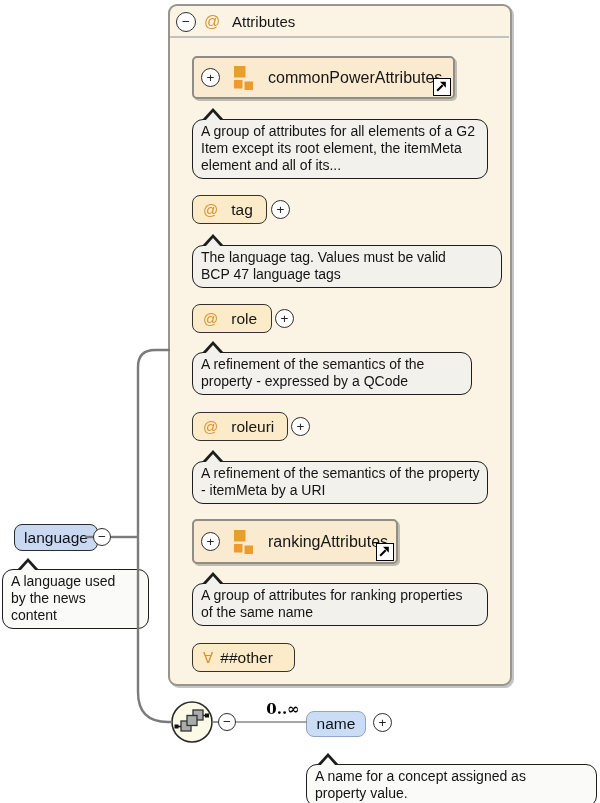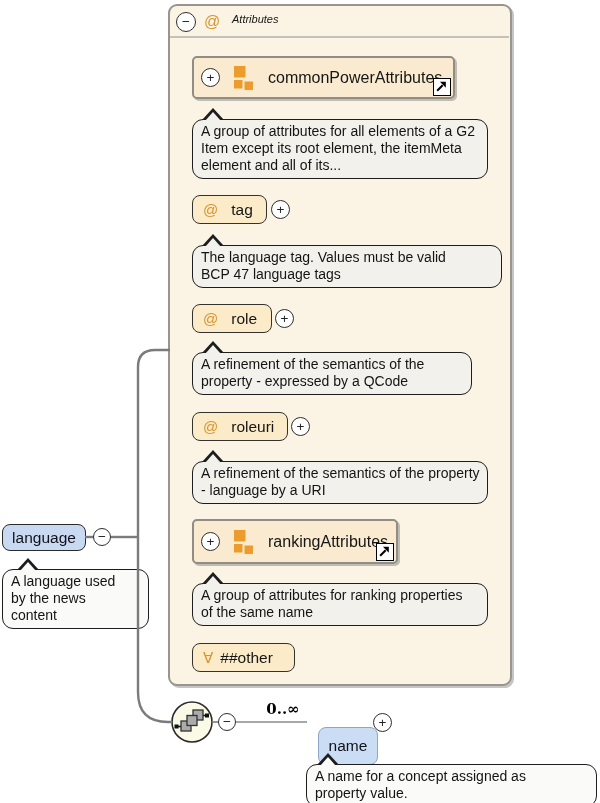--- a/index.html
+++ b/index.html
@@ -12,21 +12,21 @@
 
   
   .panel{
     position:absolute;left:168px;top:4px;width:344px;height:682px;
     box-sizing:border-box;background:var(--c-panel_bg,#FBF4E4);
     border:2px solid #98968C;border-radius:9px;
     box-shadow:2px 2px 0 rgba(110,110,110,.4);z-index:1;
   }
   .separator{position:absolute;left:170px;top:36px;width:339px;height:2px;
     background:#C2C2BA;z-index:2;}
-  .hdr-title{position:absolute;left:232px;top:13px;font-size:11px;color:#161616;z-index:2;font-style:italic;}
+  .hdr-title{position:absolute;left:232px;top:13px;font-size:15px;color:#161616;z-index:2;}
   .at{color:var(--c-accent,#D8942F);font-size:15px;}
   .hdr-at{position:absolute;left:204px;top:14px;font-size:16px;z-index:2;}
 
   
   .circle{
     position:absolute;box-sizing:border-box;width:19px;height:19px;
     border:1.5px solid #2E2E2E;border-radius:50%;background:#fff;
     display:flex;align-items:center;justify-content:center;
     font-size:13.5px;line-height:1;color:#222;z-index:4;
   }
@@ -159,21 +159,21 @@
     <div class="line">property - expressed by a QCode</div>
   </div>
 
   <div class="attr" style="left:192px;top:412px;width:96px;">
     <span class="at">@</span>
     <span>roleuri</span>
   </div>
   <div class="circle" style="left:291px;top:417px;">+</div>
   <div class="callout" style="left:192px;top:461px;width:296px;--px:9px;">
     <div class="line">A refinement of the semantics of the property</div>
-    <div class="line">- language by a URI</div>
+    <div class="line">- itemMeta by a URI</div>
   </div>
 
   <div class="group" style="left:192px;top:519px;width:206px;height:45px;">
     <div class="circle inline">+</div>
     <span style="display:flex;">
       <svg width="20" height="24" viewBox="0 0 20 24">
         <g fill="var(--c-icon_orange,#EC9B2D)">
           <rect x="0" y="0" width="11.5" height="11.5"></rect>
           <rect x="0" y="14" width="8.5" height="8.5"></rect>
           <rect x="10.5" y="15.5" width="8.5" height="8.5"></rect>
@@ -191,21 +191,21 @@
   <div class="callout" style="left:192px;top:583px;width:296px;--px:9px;">
     <div class="line">A group of attributes for ranking properties</div>
     <div class="line">of the same name</div>
   </div>
 
   <div class="attr any" style="left:192px;top:643px;width:103px;">
     <span class="forall">∀</span>
     <span>##other</span>
   </div>
 
-  <div class="element" style="left:2px;top:524px;width:84px;height:27px;">language</div>
+  <div class="element" style="left:14px;top:524px;width:84px;height:27px;">language</div>
   <div class="circle" style="left:93px;top:528px;width:18px;height:18px;">−</div>
   <div class="callout outer" style="left:2px;top:569px;width:147px;--px:14px;">
     <div class="line">A language used</div>
     <div class="line">by the news</div>
     <div class="line">content</div>
   </div>
 
   <div class="seq-wrap">
     <svg width="44" height="44" viewBox="0 0 44 44">
       <circle cx="22" cy="22" r="20" fill="var(--c-sequence_bg,#FAFAE6)" stroke="#2B2B2B" stroke-width="1.6"></circle>
@@ -215,20 +215,20 @@
       <rect x="35" y="13.5" width="4" height="4" fill="#111"></rect>
       <g fill="#ABABAB" stroke="#333" stroke-width="1.3">
         <rect x="11" y="21" width="10" height="10"></rect>
         <rect x="23" y="10" width="10" height="10"></rect>
         <rect x="17" y="15.5" width="10" height="10"></rect>
       </g>
     </svg>
   </div>
   <div class="circle" style="left:218px;top:713px;width:18px;height:18px;">−</div>
   <div class="cardinality">0..∞</div>
-  <div class="element child" style="left:318px;top:711px;width:60px;height:38px;margin-top:16px;">name</div>
+  <div class="element child" style="left:306px;top:711px;width:60px;height:26px;">name</div>
   <div class="circle" style="left:373px;top:713px;">+</div>
   <div class="callout outer" style="left:306px;top:764px;width:291px;--px:10px;">
     <div class="line">A name for a concept assigned as</div>
     <div class="line">property value.</div>
   </div>
 
 </div>
 
 </body></html>

